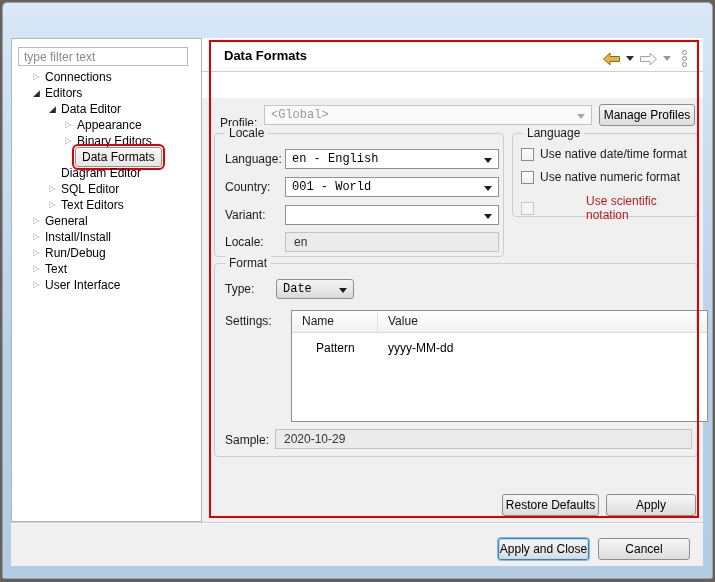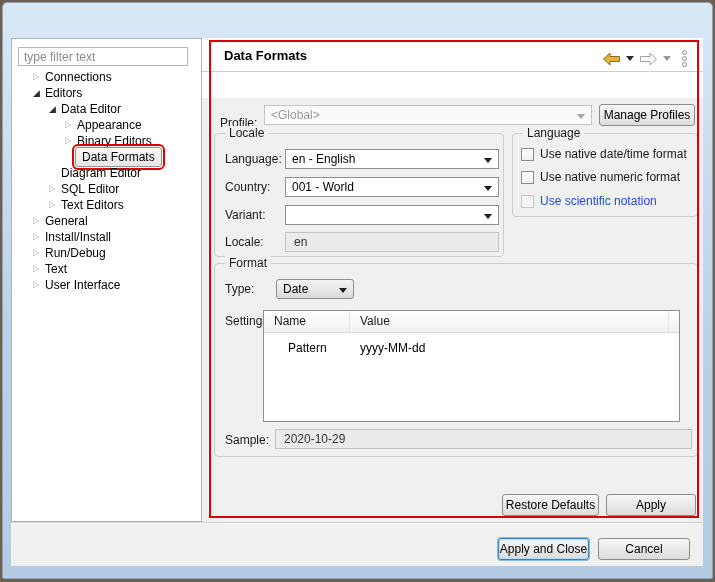--- a/index.html
+++ b/index.html
@@ -51,37 +51,37 @@
   .dd-tri.grey { border-top-color:#9a9a9a; }
   .dots-icon { display:flex; flex-direction:column; gap:1px; margin-left:6px; }
   .dots-icon i { width:5px; height:5px; border:1px solid #8e8e8e; border-radius:50%; background:#fdfdfd; }
   .band-b { position:absolute; left:0; top:34px; right:0; height:26px; border-bottom:1px solid #cfcfcf; }
   .ds-link { position:absolute; right:6px; top:6px; color:#0b5cab; text-decoration:underline; cursor:pointer; }
 
   .main-grey { position:absolute; left:191px; top:60px; width:501px; height:424px; background:#f0f0f0; }
   .lbl { position:absolute; color:#1a1a1a; }
 
   
-  .combo { position:absolute; background:#fff; border:1px solid #919191; height:20px; line-height:18px; padding:0 20px 4px 6px; color:#000; cursor:default; }
+  .combo { position:absolute; background:#fff; border:1px solid #919191; height:20px; line-height:18px; padding:0 20px 4px 6px; color:#000; cursor:default;font-family:Liberation Mono, monospace; }
   .combo .arr { position:absolute; right:6px; top:8px; width:0; height:0; border-left:4px solid transparent; border-right:4px solid transparent; border-top:5px solid #1c1c1c; }
   .combo.disabled { background:#fafafa; border-color:#c4c4c4; color:#9a9a9a; }
   .combo.disabled .arr { border-top-color:#a7a7a7; }
   .combo.buttonish { background:linear-gradient(180deg,#f4f4f4,#e9e9e9 45%,#d9d9d9); border:1px solid #8e8e8e; border-radius:3px; }
   .rofield { position:absolute; background:#ebebeb; border:1px solid #c3c3c3; height:20px; line-height:18px; padding:0 8px; color:#333; }
 
   .btn { position:absolute; background:linear-gradient(180deg,#f6f6f6,#ebebeb 45%,#dcdcdc); border:1px solid #8c8c8c; border-radius:3px; height:22px; font-family:inherit; font-size:12px; color:#000; text-align:center; line-height:20px; cursor:default; }
   .btn.default { border:1px solid #3c7fb1; box-shadow:0 0 0 1px #86bde4, inset 0 0 2px 1px #b8dcf2; }
 
   .group { position:absolute; border:1px solid #cdcdcd; border-radius:4px; }
   .group-title { position:absolute; top:-8px; left:10px; background:#f0f0f0; padding:0 4px; color:#1a1a1a; }
 
   .checkbox-row { position:absolute; display:flex; align-items:center; gap:6px; }
   .cb { width:13px; height:13px; border:1px solid #8b8b8b; background:linear-gradient(180deg,#fdfdfd,#f0f0f0); flex:0 0 13px; }
   .checkbox-row.disabled .cb { border-color:#c8c8c8; background:#f5f5f5; }
-  .checkbox-row.disabled .cb-label { color:#1d4ed8; }
+  .checkbox-row.disabled .cb-label { color:#b91c1c;margin-left:46px; }
 
   
   .settings-table { position:absolute; background:#fff; border:1px solid #8e8e8e; }
   .th-row { position:absolute; left:0; top:0; right:0; height:22px; background:linear-gradient(180deg,#ffffff,#f1f1f1); border-bottom:1px solid #dadada; }
   .th { position:absolute; top:3px; color:#1a1a1a; }
   .col-sep { position:absolute; top:0; width:1px; height:22px; background:#e2e2e2; }
   .tbl-cell { position:absolute; color:#000; }
 
   .panel-sep { position:absolute; left:0; top:484px; width:692px; height:1px; background:#cecece; box-shadow:0 1px 0 #fbfbfb; }
 
@@ -219,21 +219,21 @@
           <span class="cb"></span>
           <span class="cb-label">Use scientific notation</span>
         </div>
       </div>
 
       <div class="group" style="left:12px; top:165px; width:484px; height:194px;">
         <span class="group-title">Format</span>
         <span class="lbl" style="left:10px; top:18px;">Type:</span>
         <div class="combo buttonish" style="left:61px; top:15px; width:78px;"><span>Date</span><span class="arr"></span></div>
         <span class="lbl" style="left:10px; top:50px;">Settings:</span>
-        <div class="settings-table" style="left:48px; top:46px; width:417px; height:112px;">
+        <div class="settings-table" style="left:76px; top:46px; width:417px; height:112px;">
           <div class="th-row">
             <span class="th" style="left:10px;">Name</span>
             <span class="th" style="left:96px;">Value</span>
             <span class="col-sep" style="left:85px;"></span>
             <span class="col-sep" style="left:404px;"></span>
           </div>
           <div>
             <span class="tbl-cell" style="left:24px; top:30px;">Pattern</span>
             <span class="tbl-cell" style="left:96px; top:30px;">yyyy-MM-dd</span>
           </div>

